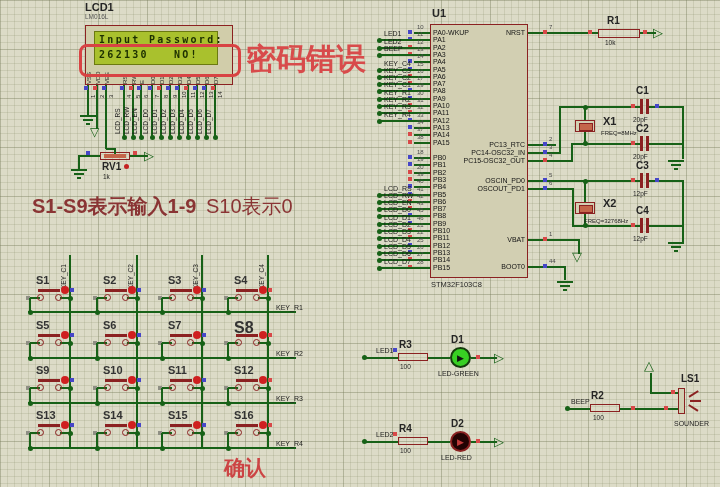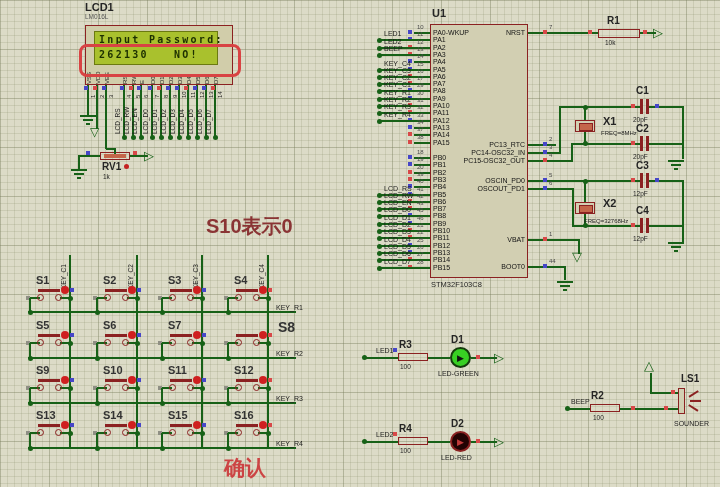--- a/index.html
+++ b/index.html
@@ -42,22 +42,24 @@
 <div id="canvas">
 
   <div class="ref" style="left:85px;top:2px;font-size:11px;">LCD1</div>
   <div class="val" style="left:85px;top:14px;color:#555;">LM016L</div>
   <div class="body-rect" style="left:85px;top:25px;width:148px;height:60px;background:#d1cdaa;"></div>
   <div class="abs" style="left:94px;top:31px;width:124px;height:34px;background:#a9c12d;border:1px solid #6b7a10;box-sizing:border-box;"></div>
   <div class="lcd-text" style="left:99px;top:35px;">Input Password:</div>
   <div class="lcd-text" style="left:99px;top:50px;">262130   NO!</div>
 
   <div class="abs" style="left:79px;top:44px;width:156px;height:27px;border:3.5px solid #d84343;border-radius:8px;z-index:30;"></div>
-
-  <div class="cn" style="left:206px;top:196px;font-size:20px;color:#8a3434;font-weight:700;margin-top:20px;">S10表示0</div>
+  <div class="cn" style="left:246px;top:44px;font-size:30px;color:#d84b4b;z-index:30;">密码错误</div>
+
+  <div class="cn" style="left:32px;top:196px;font-size:20px;color:#8a3434;font-weight:600;">S1-S9表示输入1-9</div>
+  <div class="cn" style="left:206px;top:196px;font-size:20px;color:#8a3434;font-weight:400;">S10表示0</div>
   <div class="cn" style="left:224px;top:457px;font-size:21px;color:#cc4444;">确认</div>
 
   <div class="wire" style="left:78px;top:155px;width:22px;height:2px;"></div>
   <div class="wire" style="left:78px;top:155px;width:2px;height:14px;"></div>
   <div class="wire" style="left:130px;top:155px;width:18px;height:2px;"></div>
   <div class="open-rect" style="left:100px;top:152px;width:30px;height:8px;"></div>
   <div class="abs" style="left:104px;top:154px;width:22px;height:4px;background:#c4664a;"></div>
   <div class="glyph" style="left:144px;top:149px;font-size:13px;">▷</div>
   <div class="sq m-blue" style="left:86px;top:151px;"></div>
   <div class="sq m-red" style="left:133px;top:151px;"></div>
@@ -621,21 +623,21 @@
     <div class="wire" style="left: 162px; top: 342px; width: 10px; height: 2px;"></div>
     <div class="wire" style="left: 192px; top: 342px; width: 10px; height: 2px;"></div>
     <div class="circle" style="left: 169px; top: 339px; width: 7px; height: 7px; border: 1.3px solid rgb(139, 33, 33);"></div>
     <div class="circle" style="left: 187px; top: 339px; width: 7px; height: 7px; border: 1.3px solid rgb(139, 33, 33);"></div>
     <div class="abs" style="left: 170px; top: 334px; width: 22px; height: 2.5px; background: rgb(139, 33, 33);"></div>
     <div class="circle" style="left: 193px; top: 331px; width: 8px; height: 8px; background: rgb(207, 32, 32);"></div>
     <div class="sq m-blue" style="left: 202px; top: 333px;"></div>
     <div class="wire" style="left: 161px; top: 343px; width: 2px; height: 16px;"></div>
     <div class="dot" style="left: 160px; top: 356px;"></div>
     <div class="dot" style="left: 200px; top: 341px;"></div>
-    <div class="ref" style="left: 234px; top: 320px; font-size: 14px; color: rgb(51, 51, 51); margin-left: 44px;">S8</div>
+    <div class="ref" style="left: 234px; top: 320px; font-size: 16px; color: rgb(51, 51, 51);">S8</div>
     <div class="sq m-gray" style="left: 224px; top: 341px;"></div>
     <div class="wire" style="left: 228px; top: 342px; width: 10px; height: 2px;"></div>
     <div class="wire" style="left: 258px; top: 342px; width: 10px; height: 2px;"></div>
     <div class="circle" style="left: 235px; top: 339px; width: 7px; height: 7px; border: 1.3px solid rgb(139, 33, 33);"></div>
     <div class="circle" style="left: 253px; top: 339px; width: 7px; height: 7px; border: 1.3px solid rgb(139, 33, 33);"></div>
     <div class="abs" style="left: 236px; top: 334px; width: 22px; height: 2.5px; background: rgb(139, 33, 33);"></div>
     <div class="circle" style="left: 259px; top: 331px; width: 8px; height: 8px; background: rgb(207, 32, 32);"></div>
     <div class="sq m-red" style="left: 268px; top: 333px;"></div>
     <div class="wire" style="left: 227px; top: 343px; width: 2px; height: 16px;"></div>
     <div class="dot" style="left: 226px; top: 356px;"></div>

